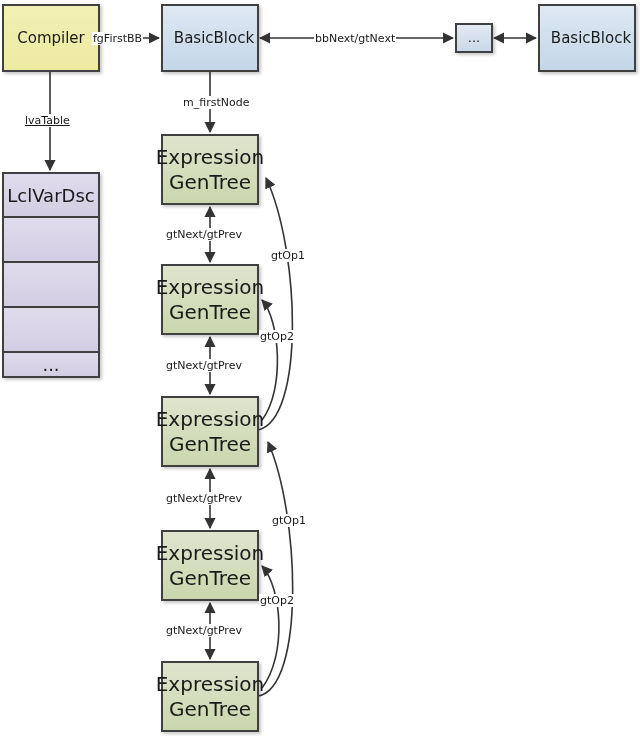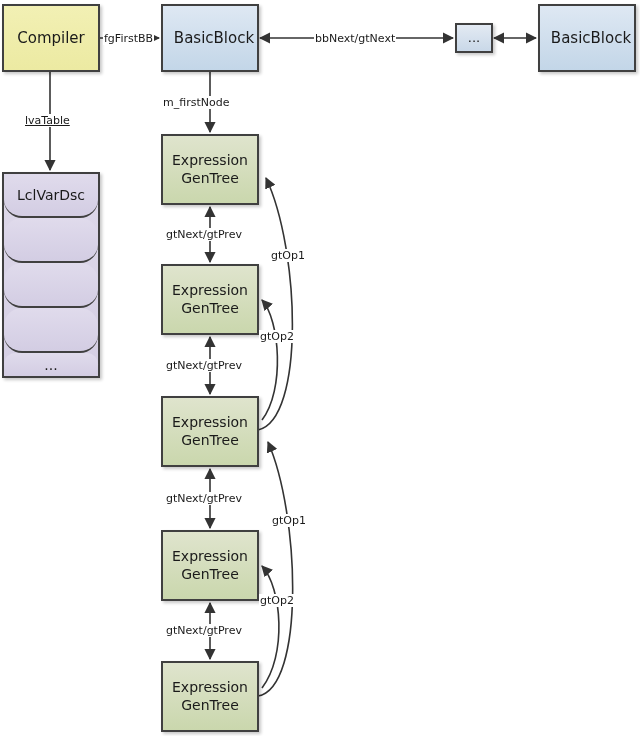--- a/index.html
+++ b/index.html
@@ -41,40 +41,39 @@
     font-size: 15px;
     padding-left: 8px;
   }
   .node-ellipsis {
     background: linear-gradient(to bottom, #e3eaf3 0%, #c9d8e8 100%);
     font-size: 13px;
     border-width: 2px;
   }
   .node-gentree {
     background: linear-gradient(to bottom, #dfe4cd 0%, #cad7ad 100%);
-    font-size: 14px;
+    font-size: 20px;
     align-items: center;
   }
   .lvatable {
     position: absolute;
     box-sizing: border-box;
     border: 2px solid #404040;
     background: linear-gradient(to bottom, #ded9ea 0%, #d4cee3 100%);
     box-shadow: 2px 2px 3px rgba(0,0,0,0.22);
   }
   .lvarow {
     box-sizing: border-box;
     display: flex;
     align-items: center;
     justify-content: center;
-    font-size: 14px;
+    font-size: 18px;
     color: #1a1a1a;
     background: linear-gradient(to bottom, #e0dbec 0%, #d3cde3 100%);
     border-bottom: 2px solid #404040;
-    border-radius: 18px;
   }
   .lvarow:last-child { border-bottom: none; }
   .edge-label {
     position: absolute;
     font-size: 11px;
     color: #1a1a1a;
     background: #ffffff;
     white-space: nowrap;
     line-height: 1;
     padding: 1px 1px;
@@ -171,27 +170,27 @@
 <div class="node node-gentree" style="left:161px; top:530px; width:98px; height:71px; flex-direction:column;">
   <span>Expression</span>
   <span>GenTree</span>
 </div>
 
 <div class="node node-gentree" style="left:161px; top:661px; width:98px; height:71px; flex-direction:column;">
   <span>Expression</span>
   <span>GenTree</span>
 </div>
 
-<div class="edge-label" style="left:103px; top:32px;">fgFirstBB</div>
+<div class="edge-label" style="left:92px; top:32px;">fgFirstBB</div>
 
 <div class="edge-label" style="left:24px; top:114px;text-decoration:underline;">lvaTable</div>
 
 <div class="edge-label" style="left:314px; top:32px;">bbNext/gtNext</div>
 
-<div class="edge-label" style="left:162px; top:96px;">m_firstNode</div>
+<div class="edge-label" style="left:182px; top:96px;">m_firstNode</div>
 
 <div class="edge-label" style="left:165px; top:228px;">gtNext/gtPrev</div>
 
 <div class="edge-label" style="left:165px; top:359px;">gtNext/gtPrev</div>
 
 <div class="edge-label" style="left:165px; top:492px;">gtNext/gtPrev</div>
 
 <div class="edge-label" style="left:165px; top:624px;">gtNext/gtPrev</div>
 
 <div class="edge-label" style="left:270px; top:249px;">gtOp1</div>

